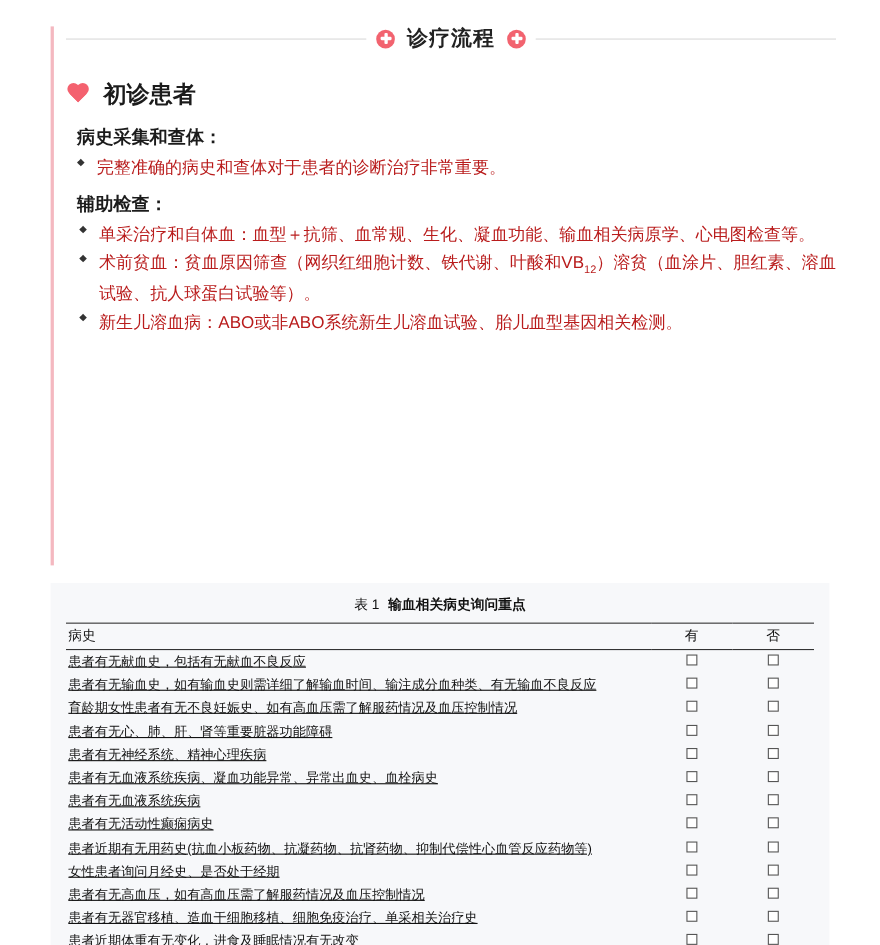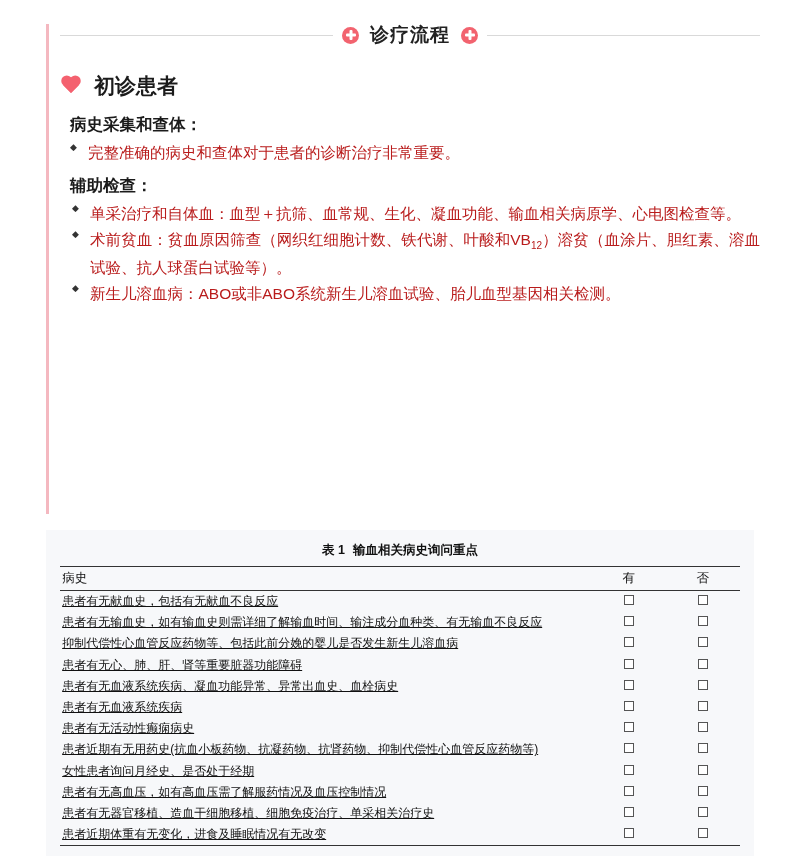--- a/index.html
+++ b/index.html
@@ -182,21 +182,21 @@
     box-sizing: border-box;
   }
   .tbl-caption {
     text-align: center;
     font-size: 12.5px;
     color: #111;
     font-weight: bold;
     padding: 4px 0 7px 0;
   }
   .tbl-caption .no {
-    font-weight: bold;
+    font-weight: normal;
     margin-right: 8px;
   }
   table.qtbl {
     width: 96%;
     margin: 0 auto;
     border-collapse: collapse;
     font-size: 12px;
     color: #111;
   }
   table.qtbl thead th {
@@ -288,26 +288,31 @@
           <td>患者有无献血史，包括有无献血不良反应</td>
           <td class="c"><span class="box"></span></td>
           <td class="c"><span class="box"></span></td>
         </tr>
         <tr>
           <td>患者有无输血史，如有输血史则需详细了解输血时间、输注成分血种类、有无输血不良反应</td>
           <td class="c"><span class="box"></span></td>
           <td class="c"><span class="box"></span></td>
         </tr>
         <tr>
-          <td>抑制代偿性心血管反应药物等、包括此前分娩的婴儿是否发生新生儿溶血病</td>
+          <td>育龄期女性患者有无不良妊娠史、如有高血压需了解服药情况及血压控制情况</td>
           <td class="c"><span class="box"></span></td>
           <td class="c"><span class="box"></span></td>
         </tr>
         <tr>
           <td>患者有无心、肺、肝、肾等重要脏器功能障碍</td>
+          <td class="c"><span class="box"></span></td>
+          <td class="c"><span class="box"></span></td>
+        </tr>
+        <tr>
+          <td>患者有无神经系统、精神心理疾病</td>
           <td class="c"><span class="box"></span></td>
           <td class="c"><span class="box"></span></td>
         </tr>
         <tr>
           <td>患者有无血液系统疾病、凝血功能异常、异常出血史、血栓病史</td>
           <td class="c"><span class="box"></span></td>
           <td class="c"><span class="box"></span></td>
         </tr>
         <tr>
           <td>患者有无血液系统疾病</td>

